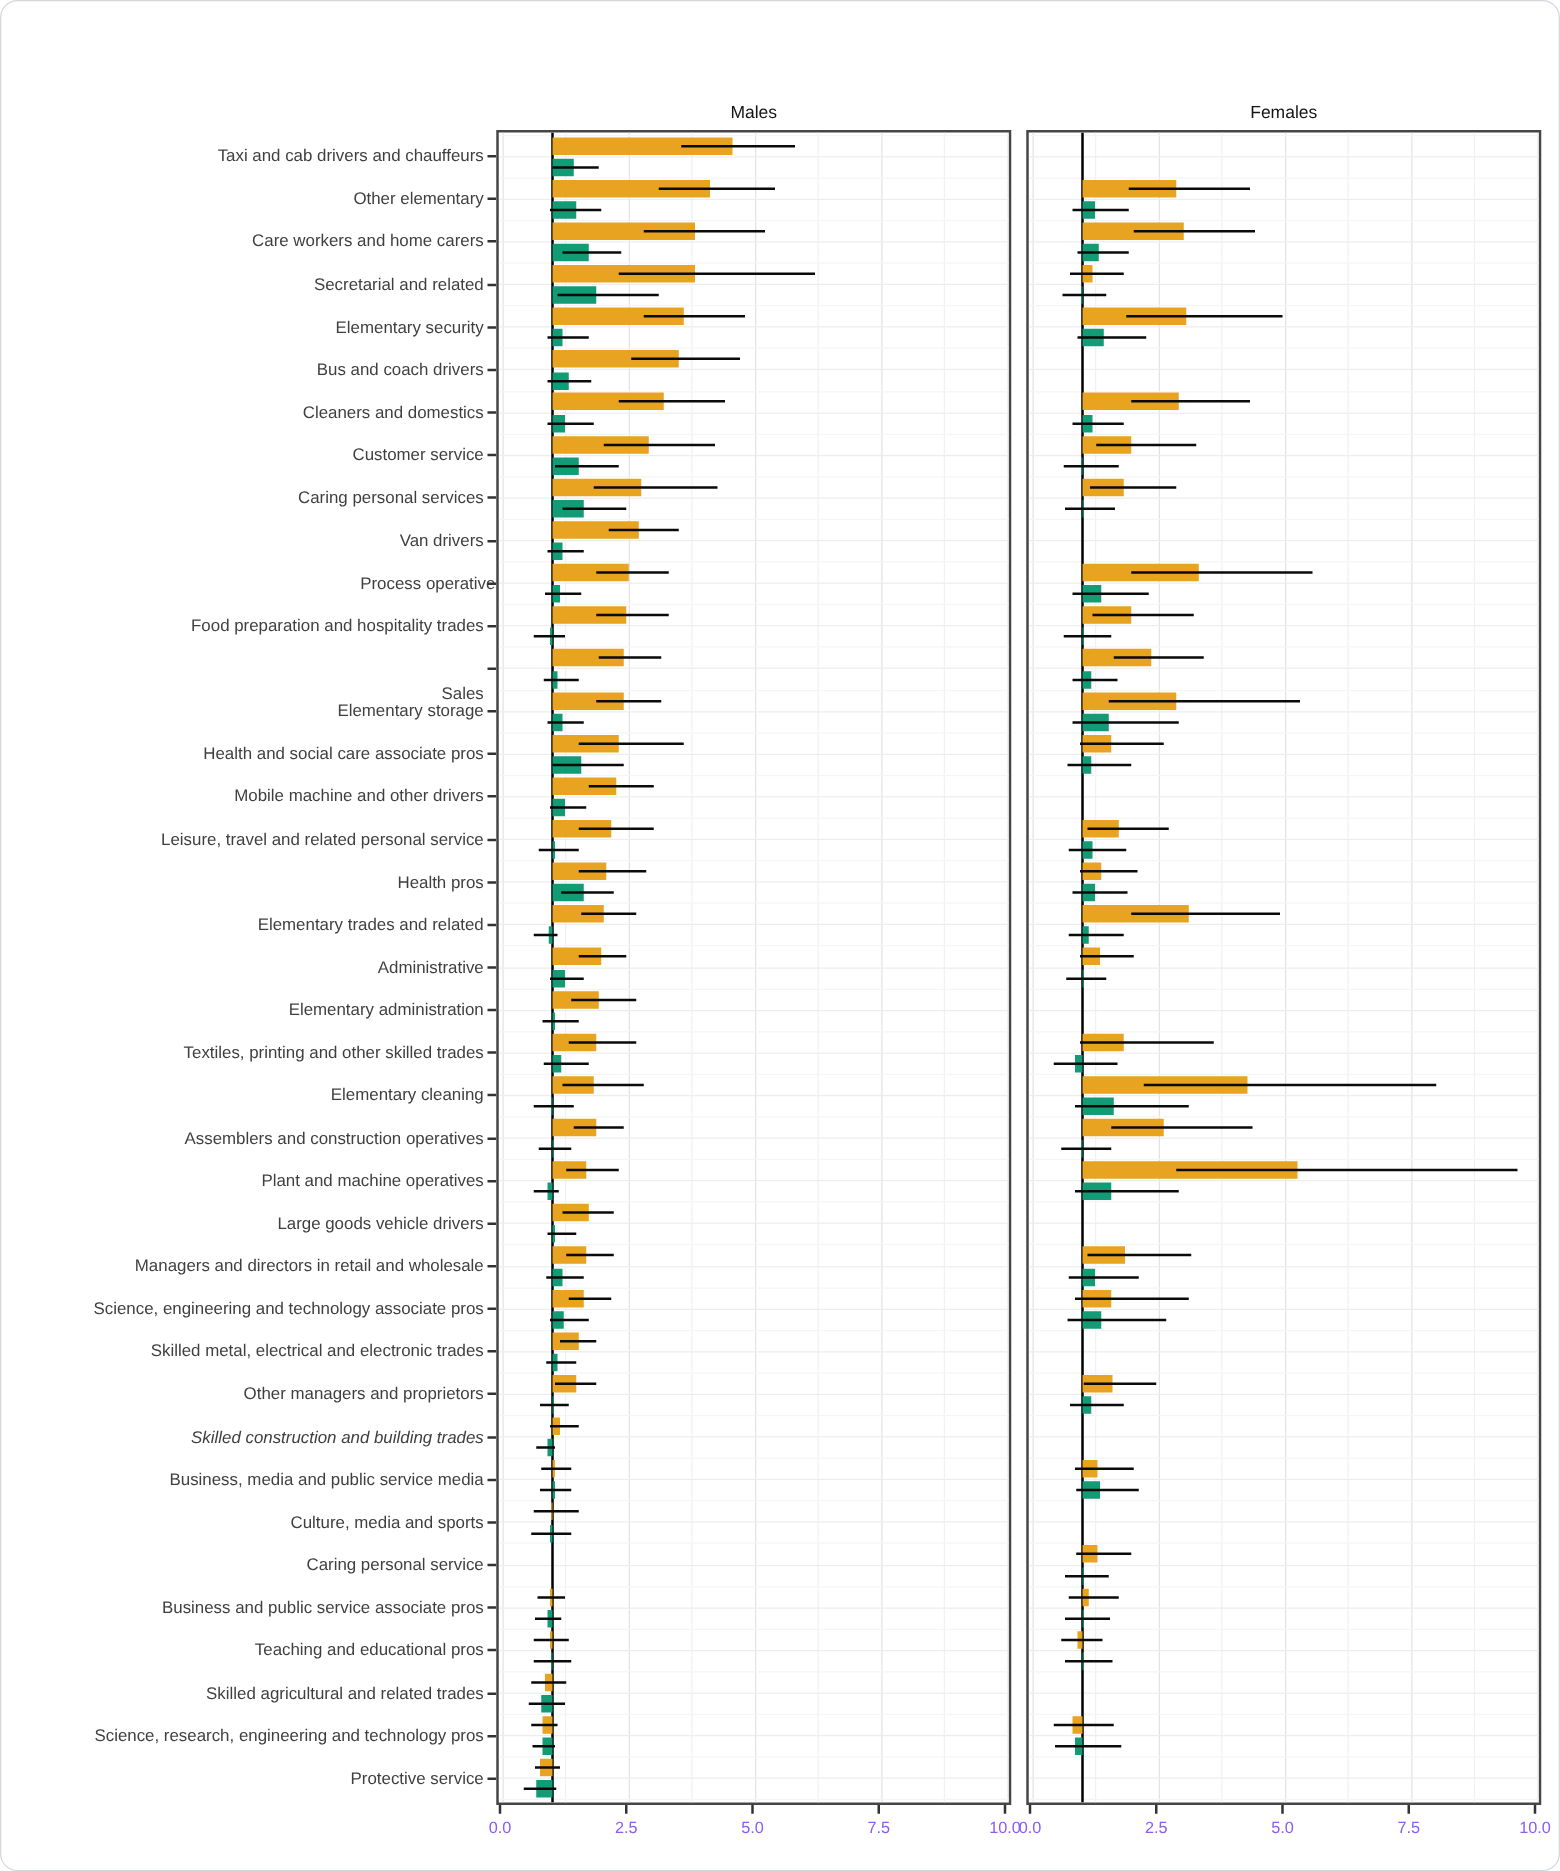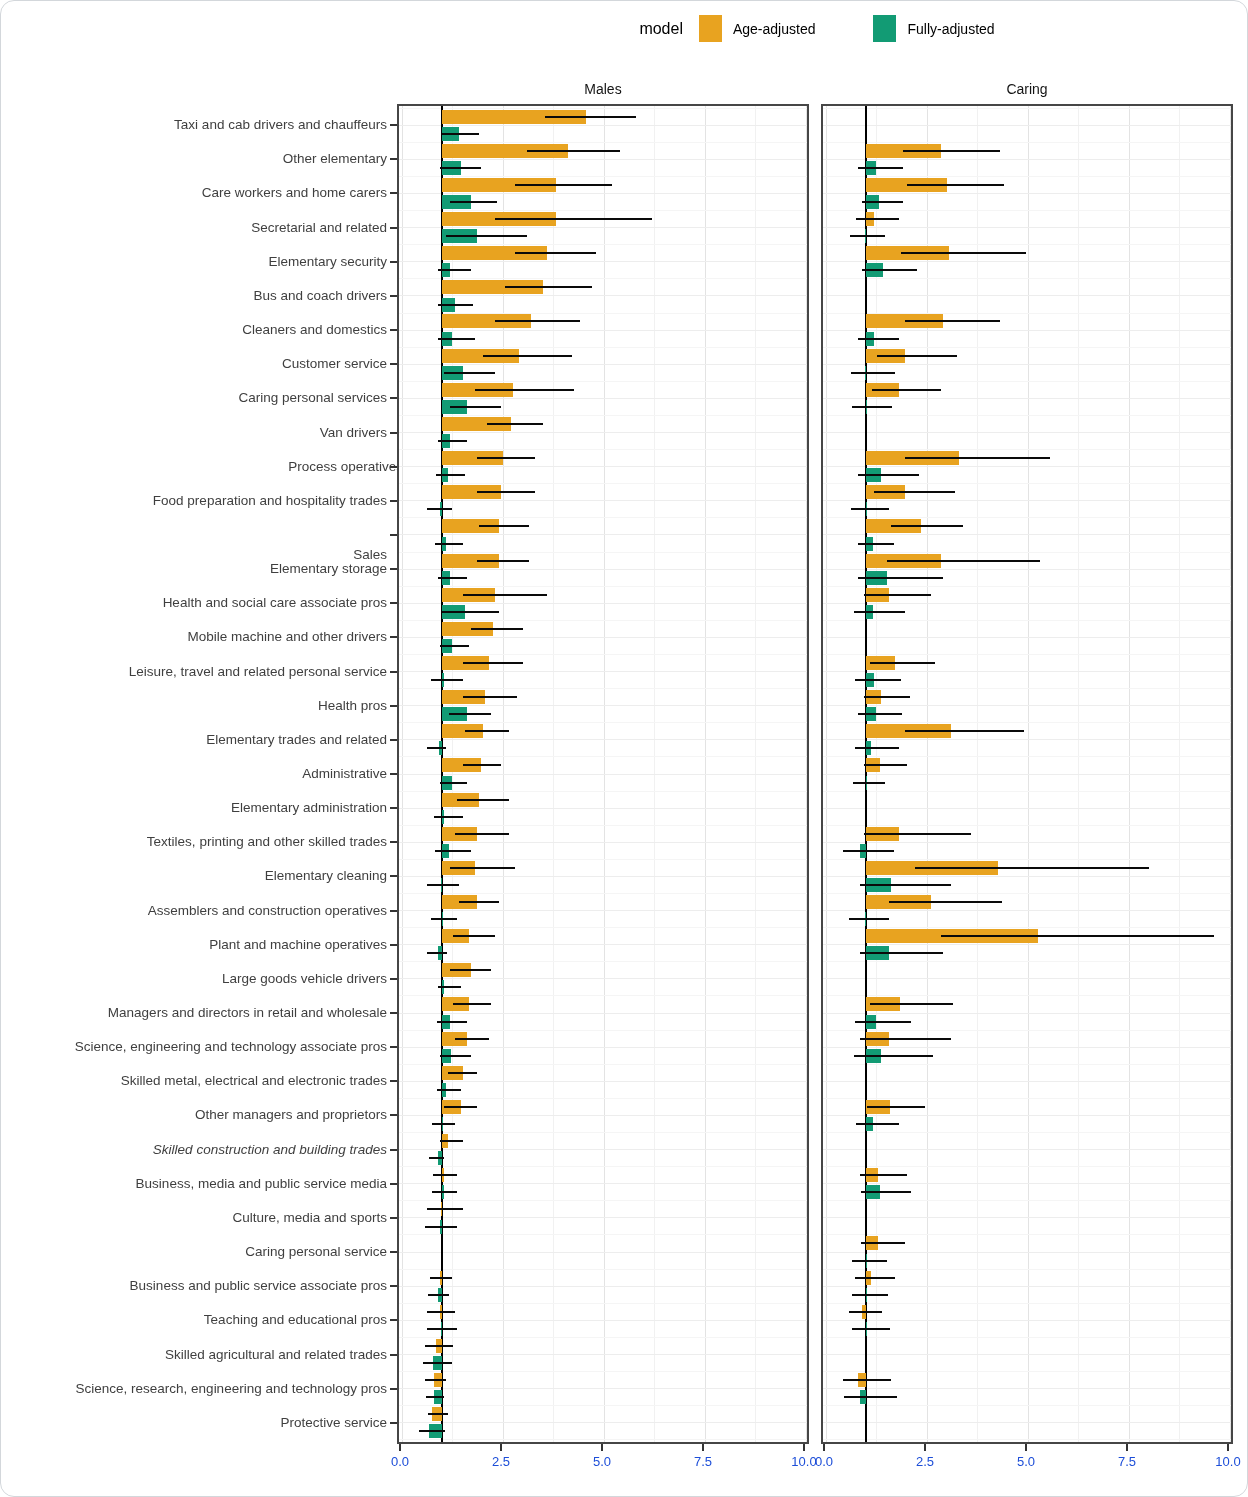--- a/index.html
+++ b/index.html
@@ -23,47 +23,34 @@
          border:2px solid #464646;background:#fff;overflow:hidden;}
   .gv{position:absolute;top:0;bottom:0;width:1px;background:#e3e3e3;}
   .gv.minor{background:#f1f1f1;}
   .gh{position:absolute;left:0;right:0;height:1px;background:#ededed;}
   .gh.minor{background:#f5f5f5;}
   .refline{position:absolute;top:0;bottom:0;width:2px;background:#000;}
   .bar{position:absolute;height:14px;}
   .err{position:absolute;height:2px;background:#0a0a0a;}
   .ytick{position:absolute;width:7px;height:2px;background:#333;}
   .xtick{position:absolute;width:2px;height:7px;background:#333;}
-  .xticklabel{position:absolute;width:46px;text-align:center;font-size:13px;color:#1d4ed8;}
+  .xticklabel{position:absolute;width:46px;text-align:center;font-size:13px;color:#8b5cf6;}
   .cat{position:absolute;left:0;width:386px;text-align:right;font-size:13.5px;color:#3f3f3f;
        line-height:18px;white-space:nowrap;}
   .x-label-wrap{position:absolute;top:1460px;left:386px;right:0;text-align:center;}
   .x-label{font-size:17px;color:#000;}
 </style>
 </head>
 <body>
 
 <div class="canvas">
 
-  <div class="legend-wrap">
-    <div class="legend">
-      <span class="legend-title">model</span>
-      <span class="legend-item">
-        <span class="swatch" id="swatch-0" style="background: rgb(232, 163, 32);"></span>
-        <span class="legend-label">Age-adjusted</span>
-      </span>
-      <span class="legend-item">
-        <span class="swatch" id="swatch-1" style="background: rgb(18, 155, 116);"></span>
-        <span class="legend-label">Fully-adjusted</span>
-      </span>
-    </div>
-  </div>
 
   <div class="panel-title" style="left:396px;">Males</div>
-  <div class="panel-title" style="left:820px;">Caring</div>
+  <div class="panel-title" style="left:820px;">Females</div>
 
   <div id="ylabels">
       <div class="cat" style="top: 115.2px;">Taxi and cab drivers and chauffeurs</div>
       <div class="cat" style="top: 149.347px;">Other elementary</div>
       <div class="cat" style="top: 183.495px;">Care workers and home carers</div>
       <div class="cat" style="top: 217.642px;">Secretarial and related</div>
       <div class="cat" style="top: 251.789px;">Elementary security</div>
       <div class="cat" style="top: 285.937px;">Bus and coach drivers</div>
       <div class="cat" style="top: 320.084px;">Cleaners and domestics</div>
       <div class="cat" style="top: 354.232px;">Customer service</div>

